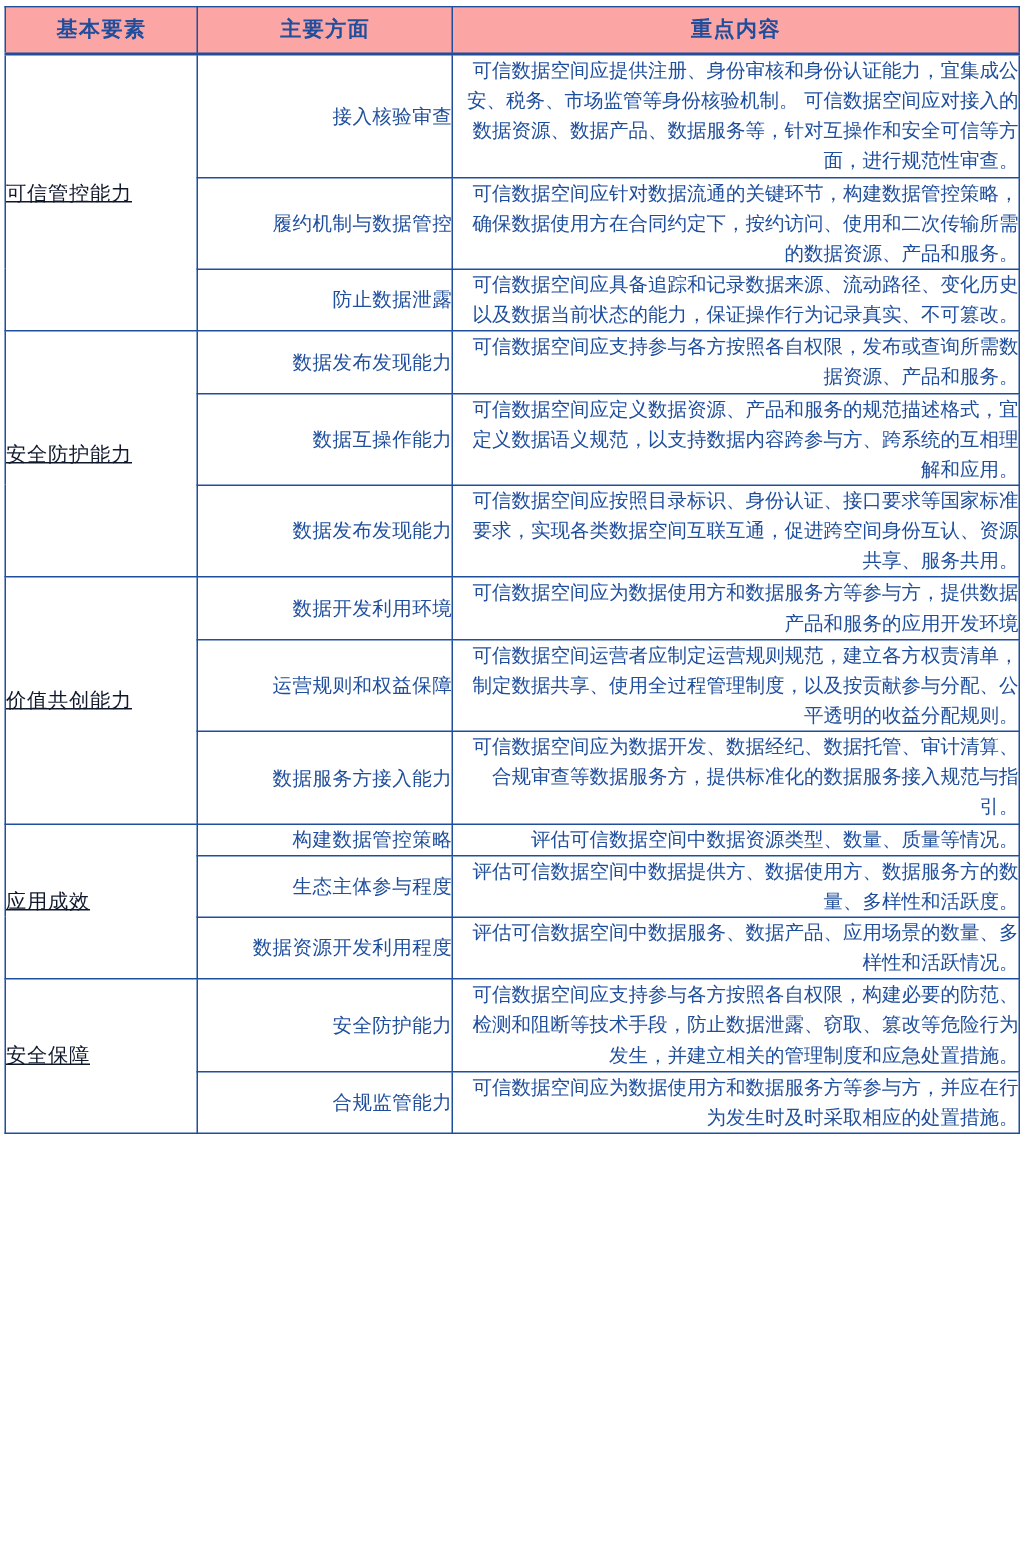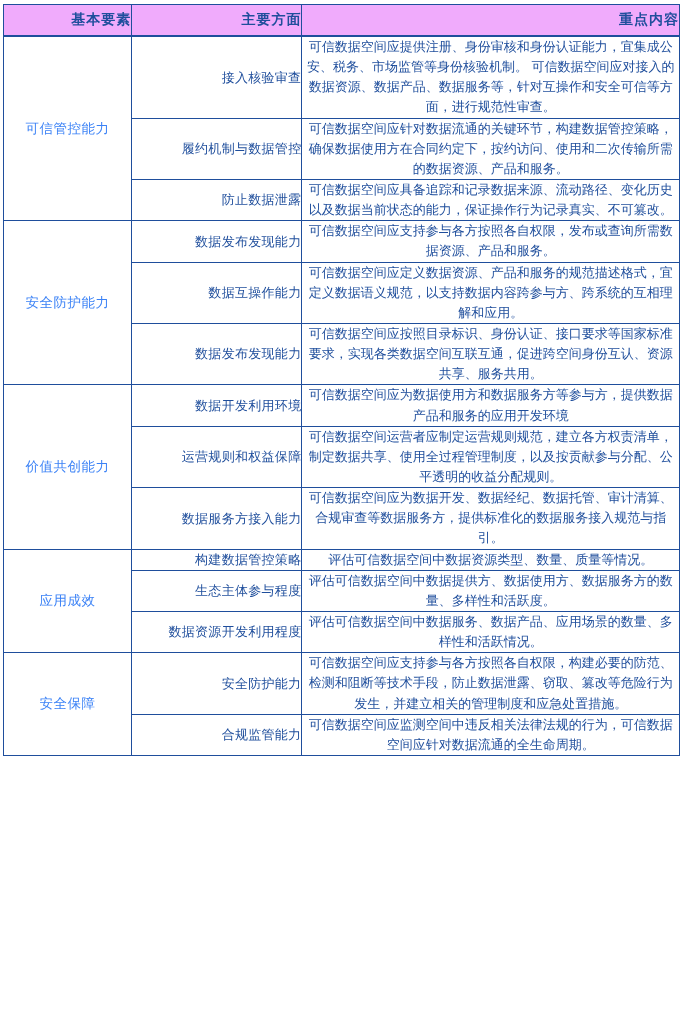--- a/index.html
+++ b/index.html
@@ -24,52 +24,52 @@
     table-layout: fixed;
     border: 1px solid #1f4e9c;
   }
   table.req-table th,
   table.req-table td {
     border: 1px solid #1f4e9c;
     vertical-align: middle;
     padding: 0;
   }
   thead th {
-    background: #f0abfc;
+    background: #fca5a5;
     color: #1f4e9c;
     font-weight: bold;
     font-size: 14px;
-    text-align: right;
+    text-align: center;
     height: 30px;
     letter-spacing: 1px;
   }
   thead tr {
     border-bottom: 2px solid #1f4e9c;
   }
   .col-a { width: 128px; }
   .col-b { width: 170px; }
   .col-c { width: 377px; }
 
   td.cat-cell {
-    text-align: center;
     font-size: 13.5px;
-    color: #3b82f6;
+    color: #0f172a;
     letter-spacing: 0.5px;
     padding: 4px 2px;
+    text-decoration: underline;
   }
   td.aspect-cell {
     text-align: right;
     font-size: 13px;
     color: #1f4e9c;
     letter-spacing: 0.3px;
     padding: 6px 4px;
     line-height: 1.5;
   }
   td.content-cell {
-    text-align: center;
+    text-align: right;
     font-size: 13px;
     color: #1f4e9c;
     line-height: 1.55;
     padding: 6px 7px 6px 8px;
     word-break: break-all;
   }
   .thick-top > td {
     border-top: 2px solid #1f4e9c;
   }
 </style>
@@ -144,17 +144,17 @@
           <td class="aspect-cell">数据资源开发利用程度</td>
           <td class="content-cell">评估可信数据空间中数据服务、数据产品、应用场景的数量、多样性和活跃情况。</td>
         </tr>
         <tr class="thick-top">
           <td class="cat-cell" rowspan="2">安全保障</td>
           <td class="aspect-cell">安全防护能力</td>
           <td class="content-cell">可信数据空间应支持参与各方按照各自权限，构建必要的防范、检测和阻断等技术手段，防止数据泄露、窃取、篡改等危险行为发生，并建立相关的管理制度和应急处置措施。</td>
         </tr>
         <tr>
           <td class="aspect-cell">合规监管能力</td>
-          <td class="content-cell">可信数据空间应监测空间中违反相关法律法规的行为，可信数据空间应针对数据流通的全生命周期。</td>
+          <td class="content-cell">可信数据空间应为数据使用方和数据服务方等参与方，并应在行为发生时及时采取相应的处置措施。</td>
         </tr>
       </tbody>
   </table>
 </div>
 
 </body></html>

